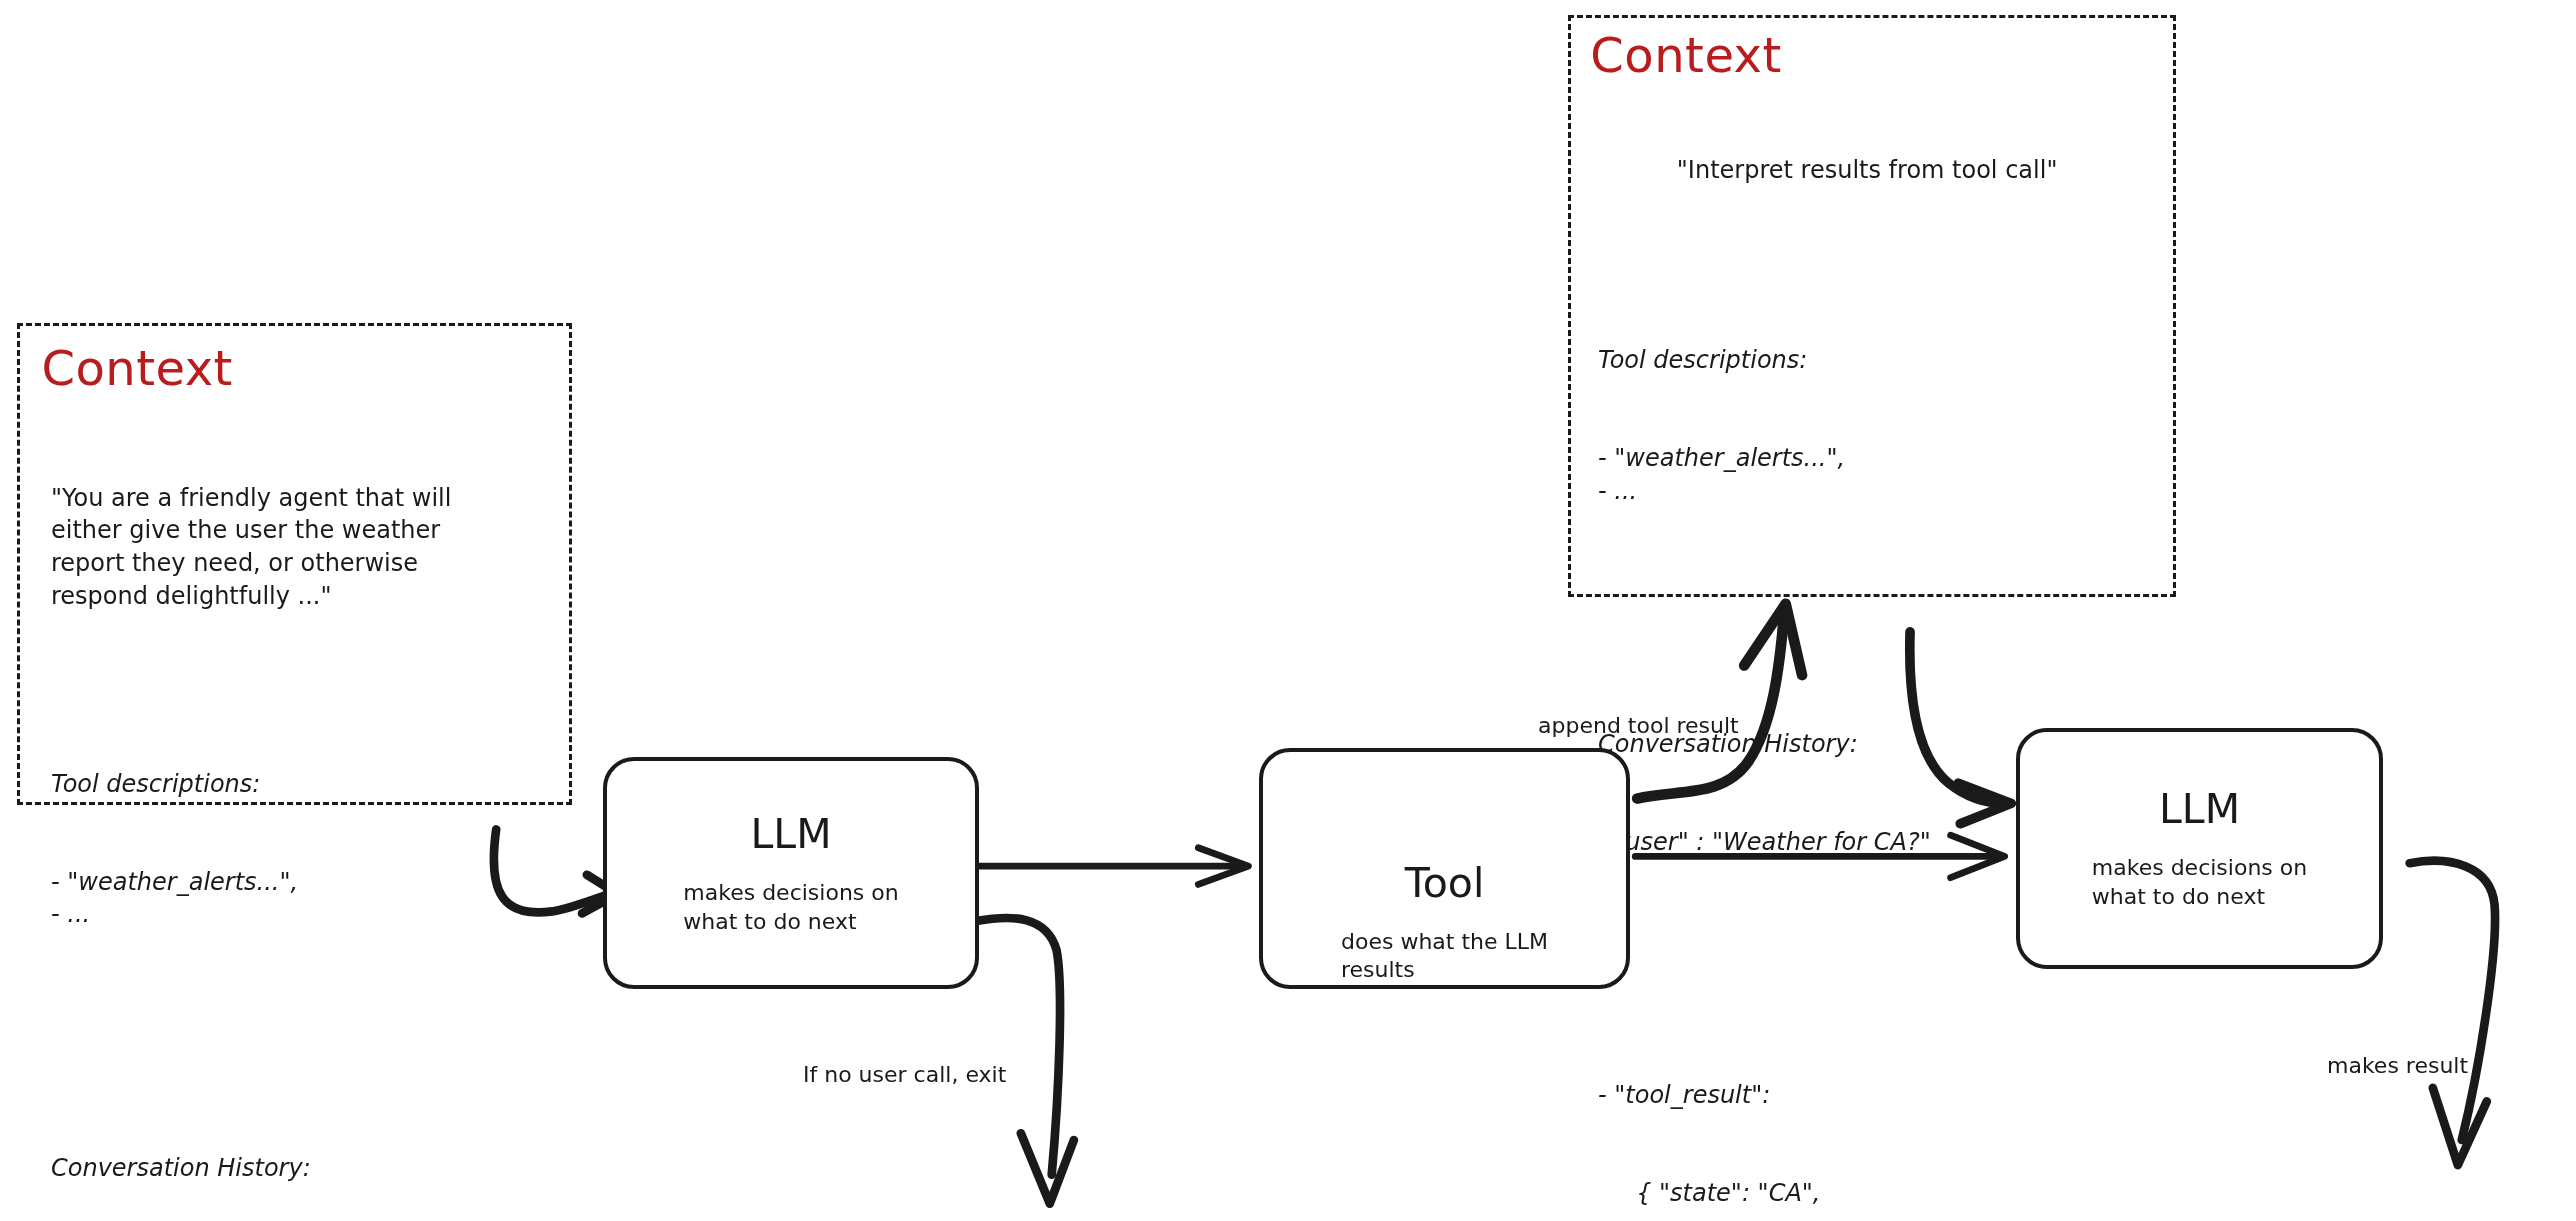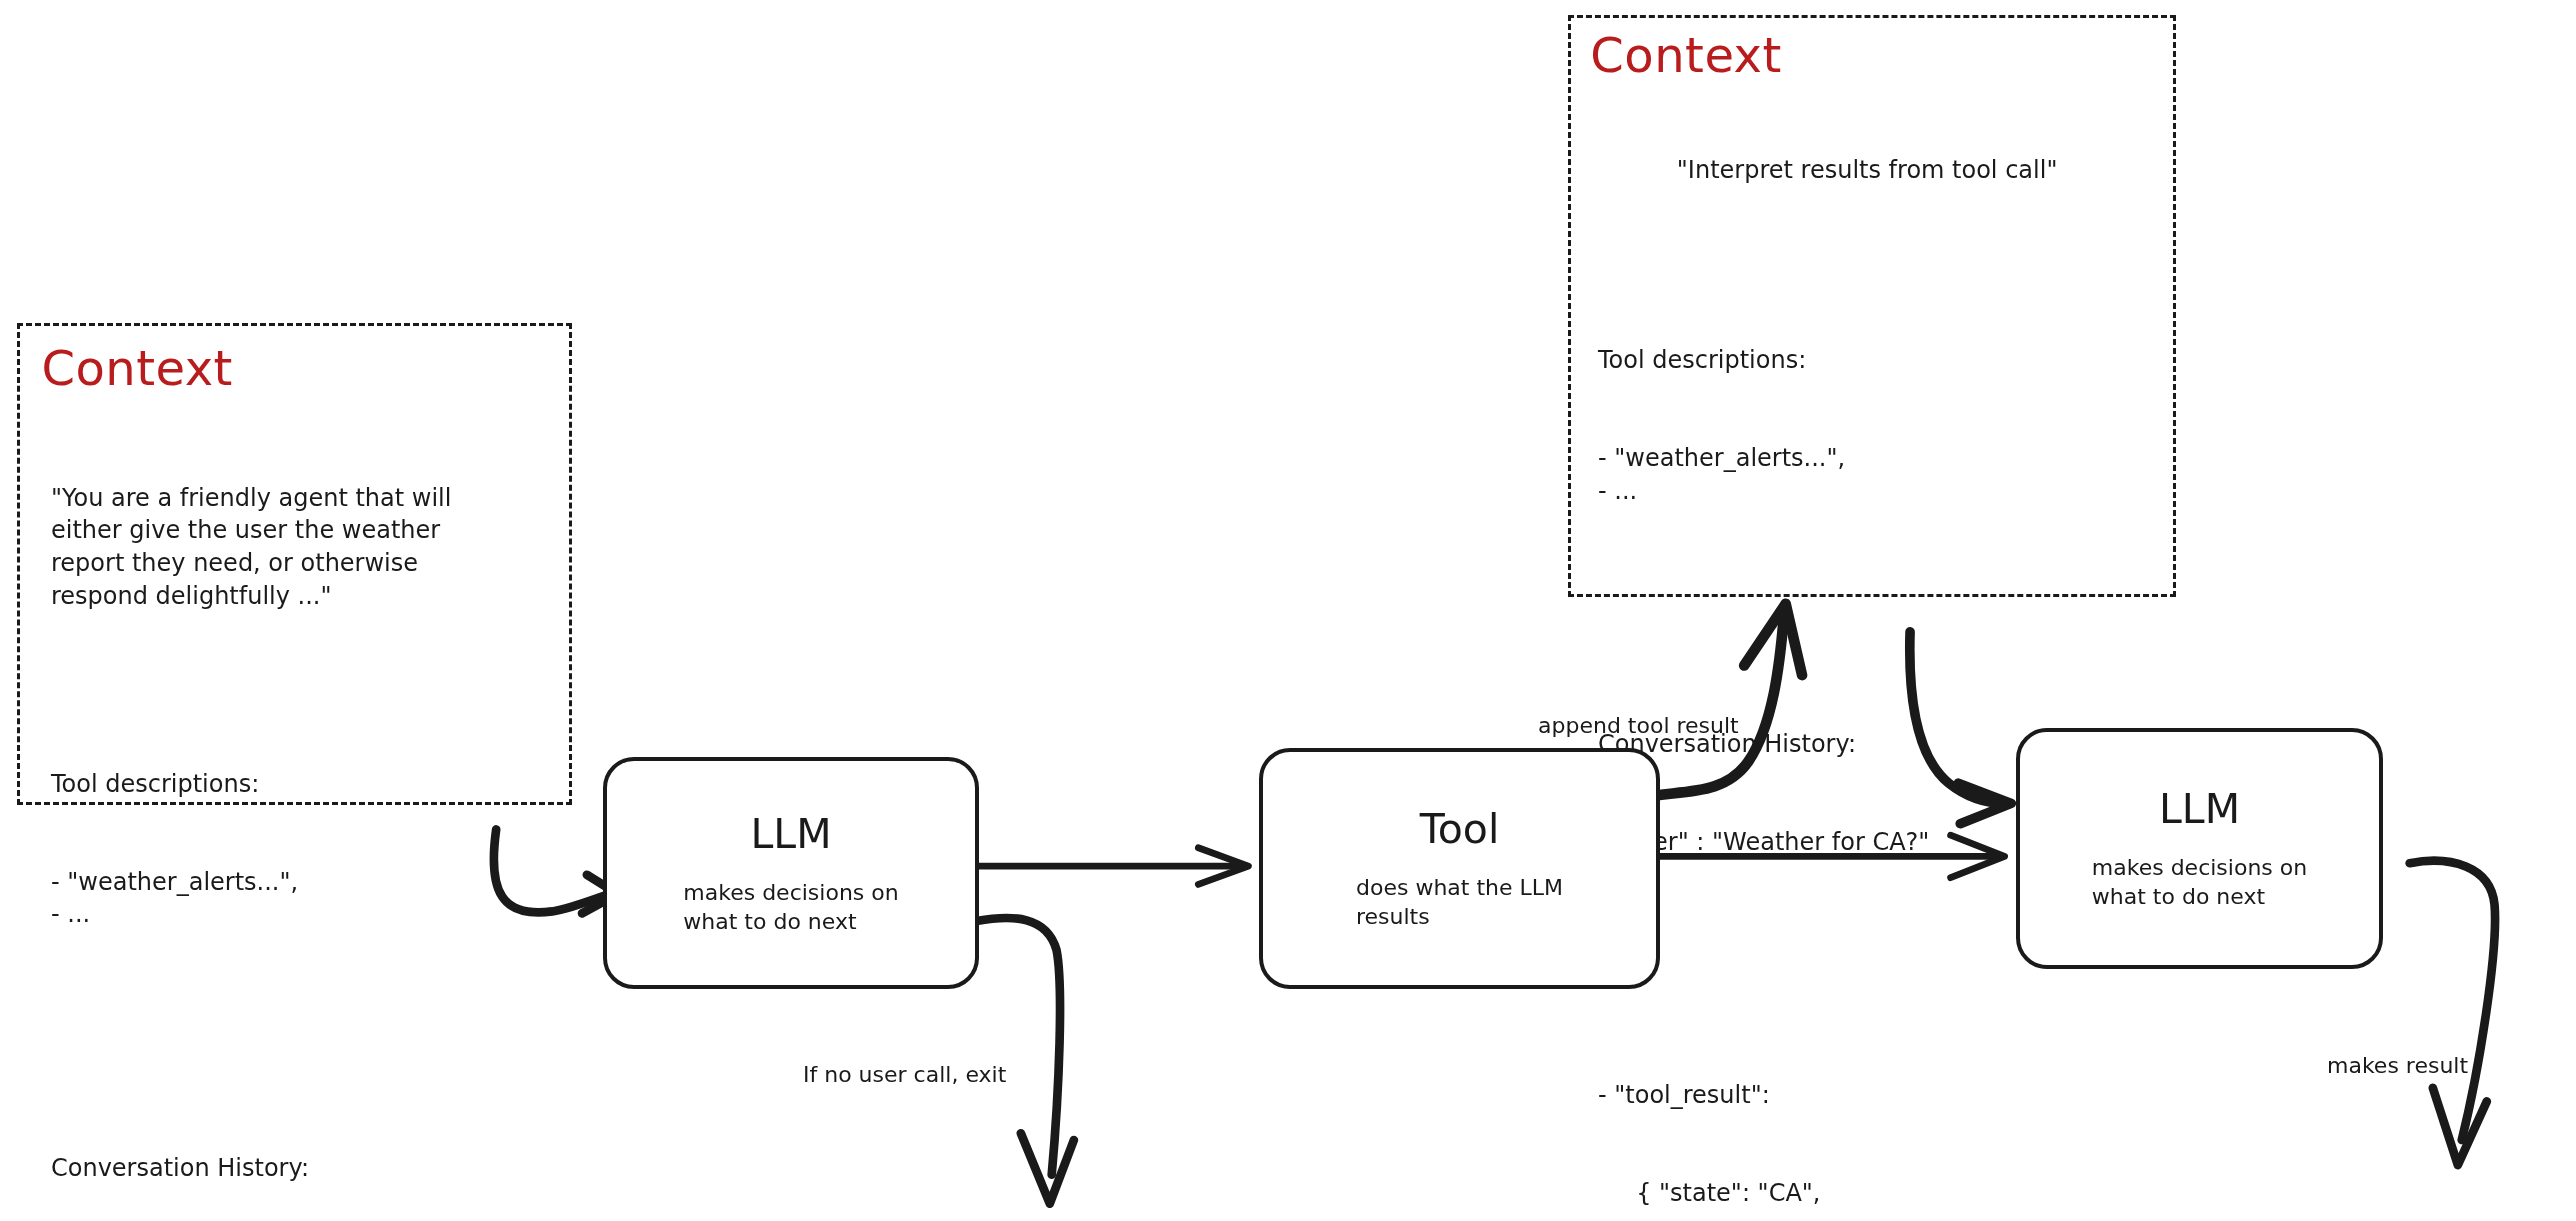--- a/index.html
+++ b/index.html
@@ -41,21 +41,21 @@
   }
   .context-body {
     font-size: 24px;
     line-height: 1.36;
     color: #1a1a1a;
     white-space: pre-wrap;
     font-family: "DejaVu Sans", sans-serif;
   }
   .ctx-para { margin: 0 0 25px 0; }
   .ctx-para:last-child { margin-bottom: 0; }
-  .ctx-line { display: block; white-space: pre; }
+  .ctx-line { display: block; white-space: pre; font-style: italic; }
 
   #context-left {
     left: 17.4px;
     top: 323px;
     width: 555px;
     height: 482px;
     padding: 13.5px 21px 0 21px;
   }
   #context-left .context-title { margin: 0 0 21px 0; }
   #context-left .context-body { padding-left: 9.6px; }
@@ -95,21 +95,21 @@
   }
   .node-sub {
     font-size: 22px;
     line-height: 1.3;
     color: #1a1a1a;
     text-align: left;
     white-space: pre-line;
     font-family: "DejaVu Sans", sans-serif;
   }
   #node-llm-1 { left: 603px; top: 757px; width: 376px; height: 232px; }
-  #node-tool  { left: 1259px; top: 748px; width: 401px; height: 241px; }
+  #node-tool  { left: 1259px; top: 748px; width: 371px; height: 241px; justify-content: flex-end; }
   #node-llm-2 { left: 2016px; top: 728px; width: 367px; height: 241px; }
 
   
   .edge-label {
     position: absolute;
     font-size: 22px;
     color: #1a1a1a;
     white-space: nowrap;
     font-family: "DejaVu Sans", sans-serif;
     margin-top: 32px;

